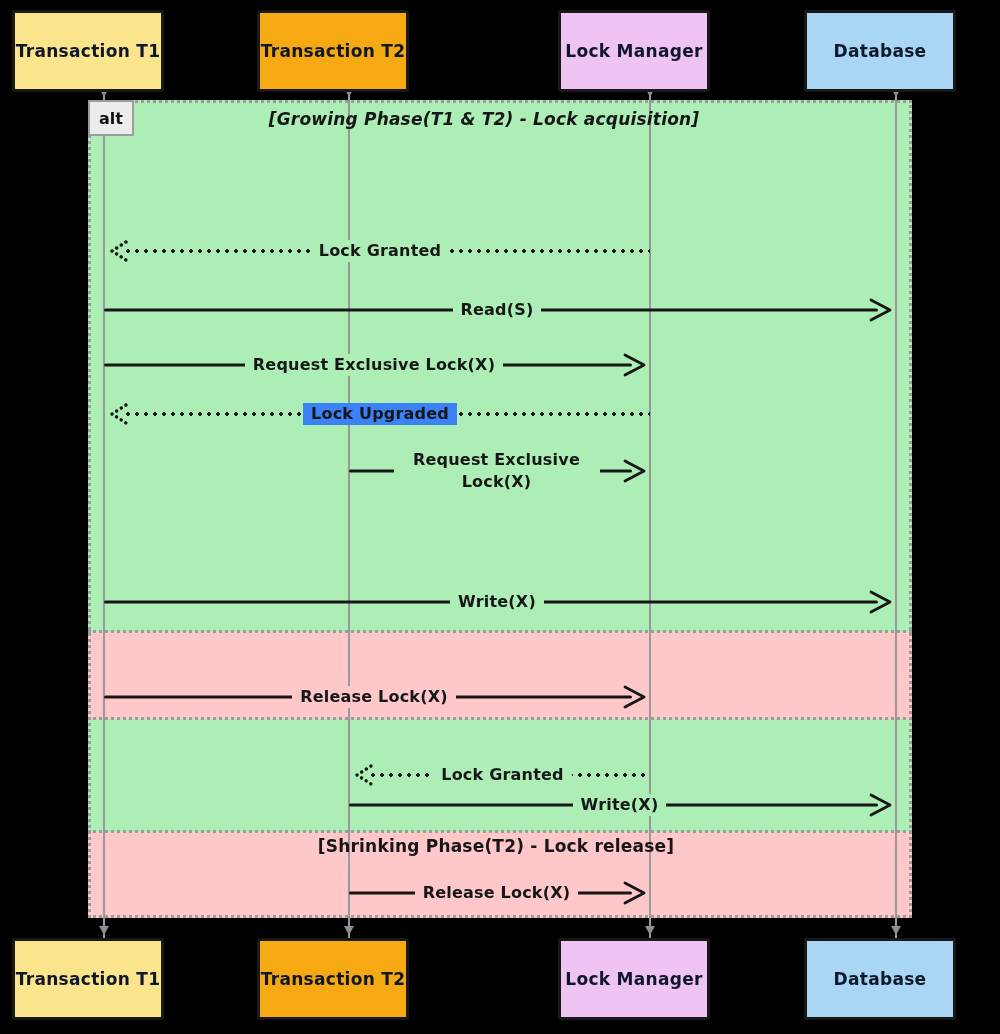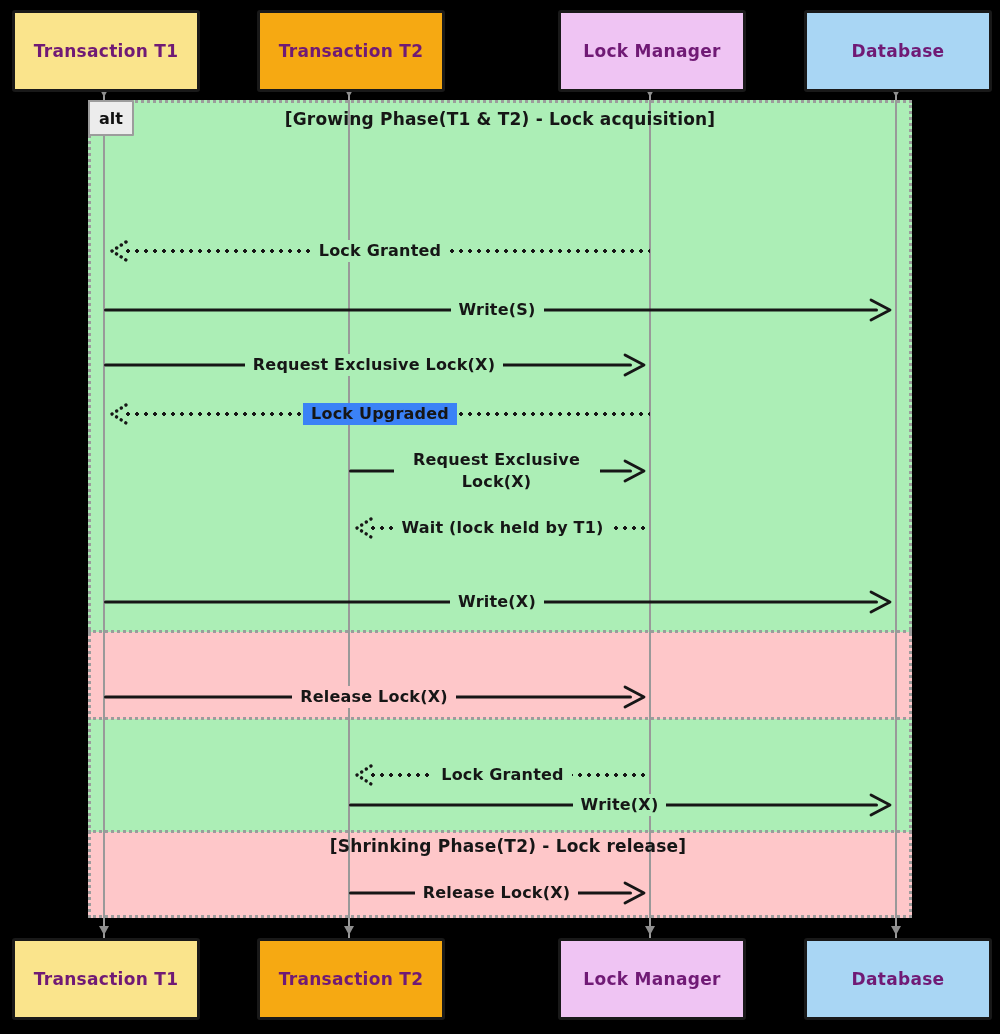--- a/index.html
+++ b/index.html
@@ -1,24 +1,24 @@
 <!DOCTYPE html>
 <html><head>
 <meta charset="utf-8">
 <style>
   html,body{margin:0;padding:0;background:#000;}
   .stage{
     position:relative;width:1000px;height:1034px;background:#000;overflow:hidden;
     font-family:"DejaVu Sans", sans-serif;
   }
   .actor{
-    position:absolute;width:188px;height:82px;box-sizing:border-box;
+    position:absolute;width:152px;height:82px;box-sizing:border-box;
     border:3px solid #191919;border-radius:3px;
     display:flex;align-items:center;justify-content:center;
-    font-size:17px;font-weight:600;color:#701a75;letter-spacing:.3px;z-index:6;
+    font-size:17px;font-weight:600;color:#0f172a;letter-spacing:.3px;z-index:6;
   }
   .lifeline{position:absolute;width:2px;background:#999;z-index:2;}
   .lifearrow{
     position:absolute;width:0;height:0;z-index:2;
     border-left:5px solid transparent;border-right:5px solid transparent;
     border-top:9px solid #8f8f8f;
   }
   .section{position:absolute;z-index:1;}
   .divider{position:absolute;height:0;border-top:3px dotted #9c9c9c;z-index:3;}
   .frame{position:absolute;box-sizing:border-box;border:3px dotted #9c9c9c;z-index:3;}
@@ -46,27 +46,27 @@
   }
   .msg-label.wrap{white-space:normal;}
   .msg-head{position:absolute;top:50%;transform:translateY(-50%);z-index:2;display:flex;}
 </style>
 </head>
 <body>
 
 <div class="stage" id="stage">
   <div class="alt-badge">alt</div>
 <div class="section" style="left: 88px; top: 100px; width: 824px; height: 532px; background: rgb(172, 238, 182);"></div>
-    <div class="section-label" style="left: 88px; top: 109px; width: 824px;">[Growing Phase(T1 &amp; T2) - Lock acquisition]</div>
+    <div class="section-label" style="left: 72px; top: 109px; width: 824px; font-style: italic;">[Growing Phase(T1 &amp; T2) - Lock acquisition]</div>
     <div class="section" style="left: 88px; top: 632px; width: 824px; height: 87px; background: rgb(254, 199, 201);"></div>
     <div class="divider" style="left: 88px; top: 630px; width: 824px;"></div>
     <div class="section" style="left: 88px; top: 719px; width: 824px; height: 113px; background: rgb(172, 238, 182);"></div>
     <div class="divider" style="left: 88px; top: 717px; width: 824px;"></div>
     <div class="section" style="left: 88px; top: 832px; width: 824px; height: 86px; background: rgb(254, 199, 201);"></div>
-    <div class="section-label" style="left: 96px; top: 836px; width: 824px;">[Shrinking Phase(T2) - Lock release]</div>
+    <div class="section-label" style="left: 84px; top: 836px; width: 824px;">[Shrinking Phase(T2) - Lock release]</div>
     <div class="divider" style="left: 88px; top: 830px; width: 824px;"></div>
     <div class="frame" style="left: 88px; top: 100px; width: 824px; height: 818px;"></div>
     <div class="lifeline" style="left: 103px; top: 92px; height: 848px;"></div>
     <div class="lifearrow" style="left: 99px; top: 88px;"></div>
     <div class="lifearrow" style="left: 99px; top: 926px;"></div>
     <div class="lifeline" style="left: 348px; top: 92px; height: 848px;"></div>
     <div class="lifearrow" style="left: 344px; top: 88px;"></div>
     <div class="lifearrow" style="left: 344px; top: 926px;"></div>
     <div class="lifeline" style="left: 649px; top: 92px; height: 848px;"></div>
     <div class="lifearrow" style="left: 645px; top: 88px;"></div>
@@ -91,21 +91,21 @@
       </div>
       <div class="msg-label" style="background: rgb(172, 238, 182);">Lock Granted</div>
     </div>
     <div class="msg" style="left: 104px; top: 294px; width: 786px; height: 32px;">
       <div class="msg-line solid" style="right: 12px;"></div>
       <div class="msg-head" style="right: -4px;">
         <svg width="28" height="26" viewBox="0 0 28 26">
           <path d="M5 3 L24 13 L5 23" fill="none" stroke="#161616" stroke-width="2.8" stroke-linecap="round" stroke-linejoin="round"></path>
         </svg>
       </div>
-      <div class="msg-label" style="background: rgb(172, 238, 182);">Write(S)</div>
+      <div class="msg-label" style="background: rgb(172, 238, 182);">Read(S)</div>
     </div>
     <div class="msg" style="left: 104px; top: 349px; width: 540px; height: 32px;">
       <div class="msg-line solid" style="right: 12px;"></div>
       <div class="msg-head" style="right: -4px;">
         <svg width="28" height="26" viewBox="0 0 28 26">
           <path d="M5 3 L24 13 L5 23" fill="none" stroke="#161616" stroke-width="2.8" stroke-linecap="round" stroke-linejoin="round"></path>
         </svg>
       </div>
       <div class="msg-label" style="background: rgb(172, 238, 182);">Request Exclusive Lock(X)</div>
     </div>
@@ -119,29 +119,20 @@
       <div class="msg-label" style="background: #3b82f6;">Lock Upgraded</div>
     </div>
     <div class="msg" style="left: 349px; top: 443px; width: 295px; height: 56px;">
       <div class="msg-line solid" style="right: 12px;"></div>
       <div class="msg-head" style="right: -4px;">
         <svg width="28" height="26" viewBox="0 0 28 26">
           <path d="M5 3 L24 13 L5 23" fill="none" stroke="#161616" stroke-width="2.8" stroke-linecap="round" stroke-linejoin="round"></path>
         </svg>
       </div>
       <div class="msg-label wrap" style="background: rgb(172, 238, 182); max-width: 190px;">Request Exclusive Lock(X)</div>
-    </div>
-    <div class="msg" style="left: 355px; top: 512px; width: 295px; height: 32px;">
-      <div class="msg-line dotted" style="left: 14px;"></div>
-      <div class="msg-head" style="left: -3px;">
-        <svg width="24" height="26" viewBox="0 0 24 26">
-          <path d="M19 4 L5 13 L19 22" fill="none" stroke="#161616" stroke-width="3.4" stroke-linecap="round" stroke-dasharray="0.1 5.4"></path>
-        </svg>
-      </div>
-      <div class="msg-label" style="background: rgb(172, 238, 182);">Wait (lock held by T1)</div>
     </div>
     <div class="msg" style="left: 104px; top: 586px; width: 786px; height: 32px;">
       <div class="msg-line solid" style="right: 12px;"></div>
       <div class="msg-head" style="right: -4px;">
         <svg width="28" height="26" viewBox="0 0 28 26">
           <path d="M5 3 L24 13 L5 23" fill="none" stroke="#161616" stroke-width="2.8" stroke-linecap="round" stroke-linejoin="round"></path>
         </svg>
       </div>
       <div class="msg-label" style="background: rgb(172, 238, 182);">Write(X)</div>
     </div>

